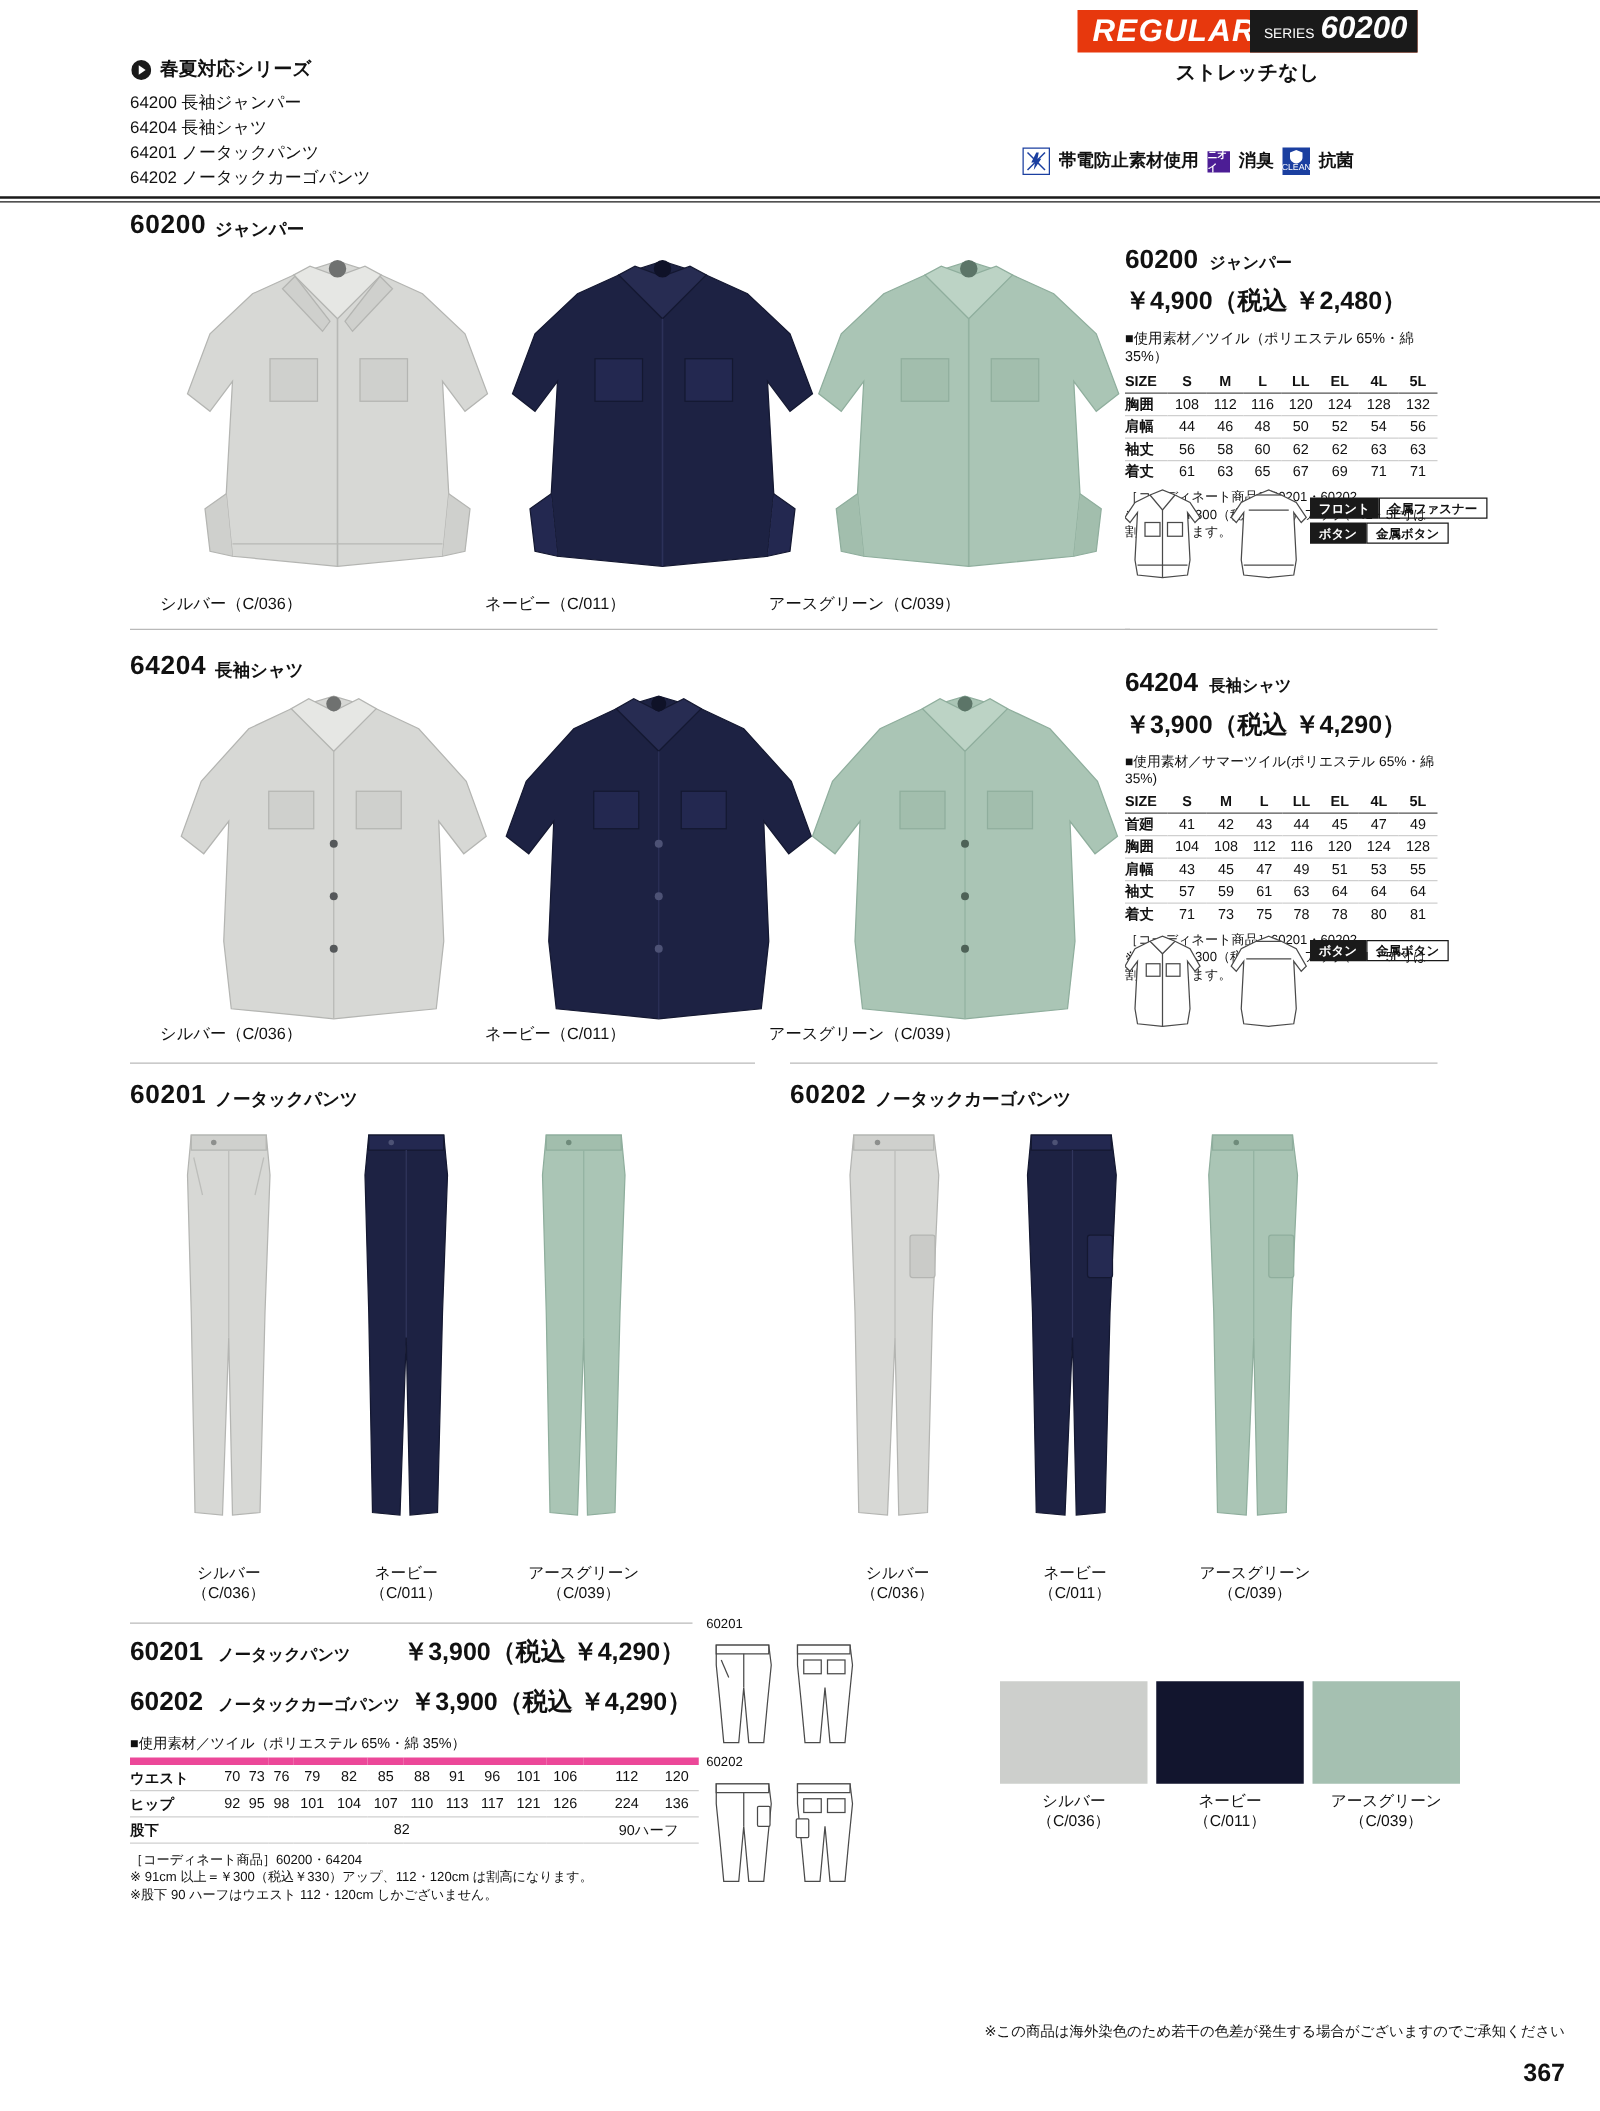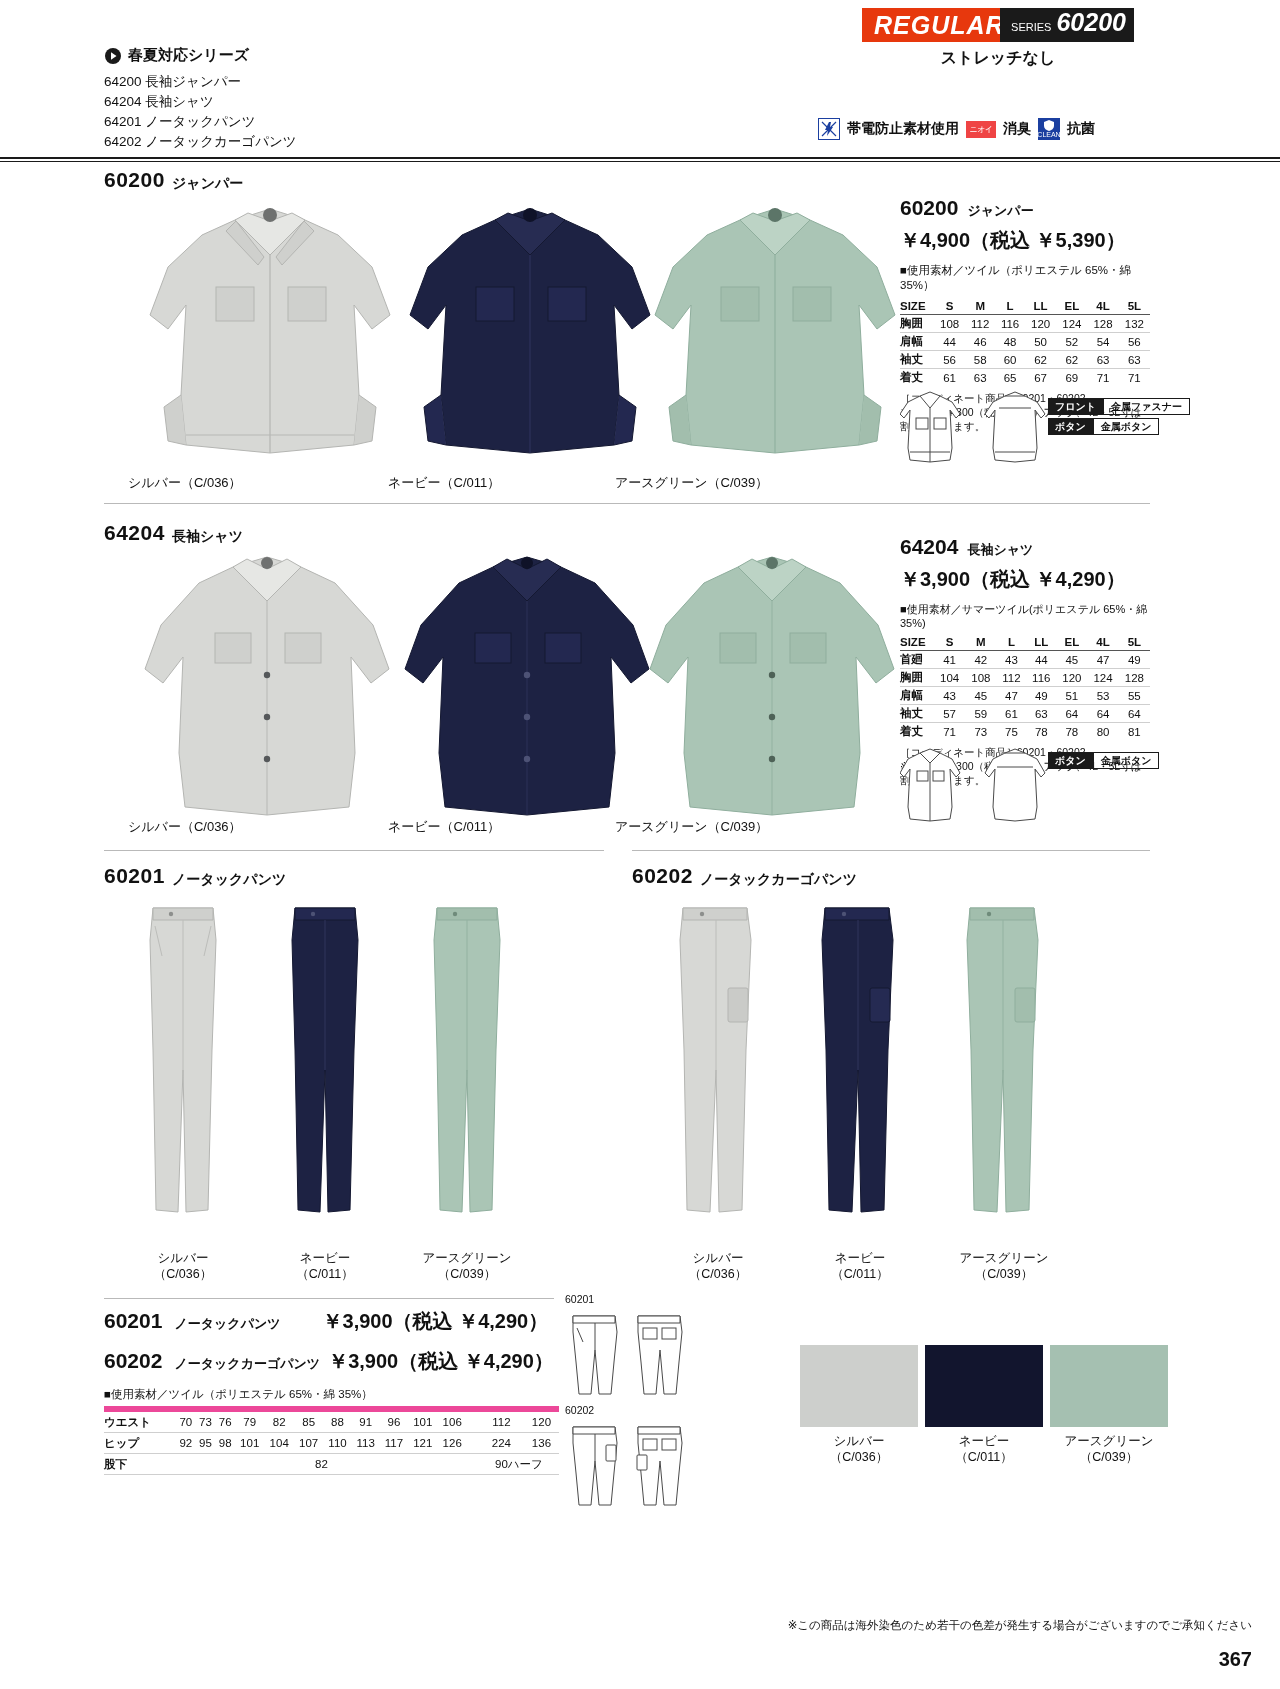--- a/index.html
+++ b/index.html
@@ -18,21 +18,21 @@
   #series-blk{left:1000px;top:8px;width:134px;height:34px;background:#1a1a1a;color:#fff;display:flex;align-items:baseline;justify-content:flex-end;padding-right:8px;box-sizing:border-box;}
   #series-blk .s-label{font-size:11px;margin-right:5px;}
   #series-blk .s-num{font-size:25px;font-weight:bold;font-style:italic;}
   #stretch-text{left:862px;top:48px;width:272px;text-align:center;font-size:16px;font-weight:bold;}
   #season-bullet{left:105px;top:48px;width:16px;height:16px;}
   #season-title{left:128px;top:46px;font-size:15px;font-weight:bold;}
   #season-list{left:104px;top:72px;font-size:13.5px;line-height:20px;}
   #icon-row{left:818px;top:118px;display:flex;align-items:center;gap:7px;}
   .ico-box{width:22px;height:22px;border:1.4px solid #1b3fa0;display:flex;align-items:center;justify-content:center;box-sizing:border-box;}
   .ico-txt{font-size:14px;font-weight:bold;}
-  .ico-sm{width:30px;height:17px;background:#ef4444;color:#fff;font-size:8px;display:flex;align-items:center;justify-content:center;letter-spacing:-0.5px;}
+  .ico-sm{width:18px;height:17px;background:#4c1d95;color:#fff;font-size:8px;display:flex;align-items:center;justify-content:center;letter-spacing:-0.5px;font-weight:bold;}
   .ico-sq{width:22px;height:22px;background:#1b3fa0;color:#fff;font-size:7px;display:flex;flex-direction:column;align-items:center;justify-content:center;line-height:8px;}
 
   
   .sec-code{font-size:21px;font-weight:bold;letter-spacing:0.5px;}
   .sec-name{font-size:14px;font-weight:bold;}
   .divider{background:#b9b9b9;height:1px;}
 
   
   .fig-cap{font-size:13px;}
   .fig-cap2{font-size:12.5px;text-align:center;line-height:16px;}
@@ -167,21 +167,21 @@
     <circle cx="130" cy="20" r="7" fill="#5c7568"></circle>
   </svg>
 </div>
 <div class="abs fig-cap" style="left:615px;top:474px;width:280px;">アースグリーン（C/039）</div>
 
 <div class="abs" style="left:900px;top:196px;width:250px;">
   <div style="display:flex;align-items:baseline;gap:9px;">
     <span class="spec-title-code">60200</span>
     <span class="spec-title-name">ジャンパー</span>
   </div>
-  <div class="price" style="margin-top:7px;">￥4,900（税込 ￥5,390）</div>
+  <div class="price" style="margin-top:7px;">￥4,900（税込 ￥2,480）</div>
   <div class="mat" style="margin-top:9px;">■使用素材／ツイル（ポリエステル 65%・綿 35%）</div>
   <table class="size" style="margin-top:4px;width:250px;">
     <thead>
       <tr>
         <th class="rowlab">SIZE</th>
         <th>S</th>
         <th>M</th>
         <th>L</th>
         <th>LL</th>
         <th>EL</th>
@@ -558,20 +558,25 @@
       <td style="padding-left:12px;">224</td>
       <td>136</td>
     </tr>
     <tr>
       <td class="lab">股下</td>
       <td colspan="11">82</td>
       <td colspan="2" style="padding-left:12px;">90ハーフ</td>
     </tr>
   </tbody>
     </table>
+  <div class="note" style="margin-top:6px;">
+    <div>［コーディネート商品］60200・64204</div>
+    <div>※ 91cm 以上＝￥300（税込￥330）アップ、112・120cm は割高になります。</div>
+    <div>※股下 90 ハーフはウエスト 112・120cm しかございません。</div>
+  </div>
 </div>
 
 <div class="abs" style="left:565px;top:1293px;font-size:10.5px;">60201</div>
 <div class="abs" style="left:565px;top:1310px;">
   <svg width="125" height="88" viewBox="0 0 125 88">
     <g class="ld">
       <path d="M8 6 L50 6 L52 22 L49 52 L46 84 L34 84 L30 40 L26 84 L14 84 L11 52 L8 22 Z"></path>
       <path d="M8 6 L50 6 L50 13 L8 13 Z"></path>
       <path d="M30 13 L30 40"></path>
       <path d="M12 18 L18 32"></path>

